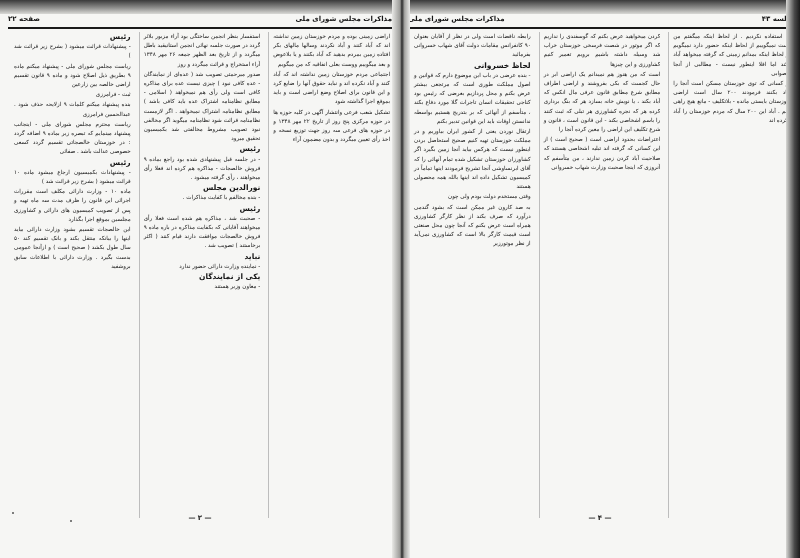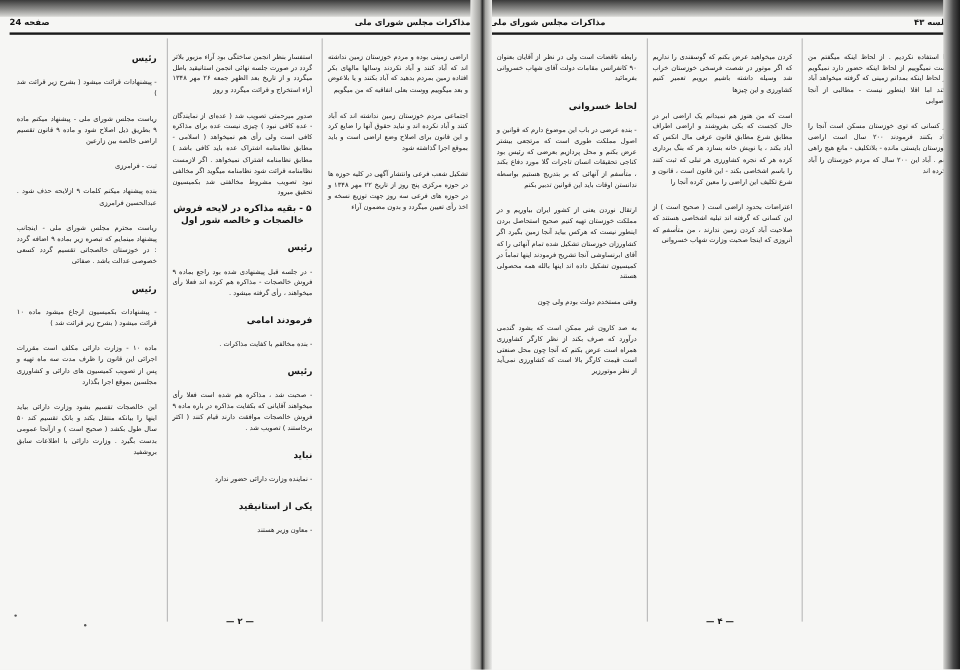--- a/index.html
+++ b/index.html
@@ -8,55 +8,54 @@
   .page.left{left:0;width:400px;}
   .page.right{left:400px;width:400px;}
   .gutter{position:absolute;left:392px;top:0;width:18px;height:558px;background:linear-gradient(90deg,#e9e9e6,#9a9a97 45%,#2a2a2a 55%,#a5a5a2 70%,#ececea);}
   .topband{position:absolute;top:0;left:0;right:0;height:14px;background:linear-gradient(180deg,#3a3a3a,#8d8d8b 55%,#d9d9d6);}
   .edge-right{position:absolute;top:0;right:0;width:14px;height:558px;background:linear-gradient(90deg,#d8d8d5,#4a4a4a 60%,#1a1a1a);}
   .header{position:absolute;top:12px;left:8px;right:8px;height:14px;display:flex;justify-content:space-between;align-items:center;font-size:7px;font-weight:bold;direction:rtl;}
   .rule{position:absolute;top:27px;left:8px;right:8px;height:2px;background:#1a1a1a;}
   .cols{position:absolute;top:32px;left:10px;right:10px;bottom:40px;display:flex;flex-direction:row-reverse;gap:8px;}
   .col{flex:1;direction:rtl;text-align:justify;font-size:5.6px;line-height:9.2px;overflow:hidden;border-left:0.6px solid #bdbdbd;padding-left:4px;}
   .col:last-child{border-left:none;}
-  .col p{margin:12px 0 1px 0;}
+  .col p{margin:0 0 1px 0;}
   .speaker{font-weight:bold;font-size:7.5px;}
   .section{font-weight:bold;font-size:7.5px;text-align:center;margin:3px 0;line-height:10px;}
   .folio{position:absolute;bottom:36px;left:0;right:0;text-align:center;font-size:7px;font-weight:bold;}
   .speck{position:absolute;width:2px;height:2px;background:#555;border-radius:50%;}
 </style>
 </head>
 <body>
 
 <div class="page left">
   <div class="topband"></div>
   <div class="header">
     <span>مذاکرات مجلس شورای ملی</span>
-    <span>صفحه 24</span>
+    <span>صفحه ۲۲</span>
   </div>
   <div class="rule"></div>
   <div class="cols" id="left-cols">
       <div class="col">
         <p>اراضی زمینی بوده و مردم خوزستان زمین نداشته اند که آباد کنند و آباد نکردند وسالها مالهای بکر افتاده زمین بمردم بدهید که آباد بکنند و یا بلاعوض و بعد میگوییم ووست بعلی انفاقیه که من میگویم</p>
         <p>اجتماعی مردم خوزستان زمین نداشته اند که آباد کنند و آباد نکرده اند و نباید حقوق آنها را ضایع کرد و این قانون برای اصلاح وضع اراضی است و باید بموقع اجرا گذاشته شود</p>
         <p>تشکیل شعب فرعی وانتشار آگهی در کلیه حوزه ها در حوزه مرکزی پنج روز از تاریخ ۲۲ مهر ۱۳۴۸ و در حوزه های فرعی سه روز جهت توزیع نسخه و اخذ رأی تعیین میگردد و بدون مضمون آراء</p>
       </div>
       <div class="col">
         <p>استفسار بنظر انجمن ساختگی بود آراء مزبور بلاثر گردد در صورت جلسه نهائی انجمن استانیقید باطل میگردد و از تاریخ بعد الظهر جمعه ۲۶ مهر ۱۳۴۸ آراء استخراج و قرائت میگردد و روز</p>
         <p>صدور میرحمتی تصویب شد ( عده‌ای از نمایندگان - عده کافی نبود ) چیزی نیست عده برای مذاکره کافی است ولی رأی هم نمیخواهد ( اسلامی - مطابق نظامنامه اشتراک عده باید کافی باشد ) مطابق نظامنامه اشتراک نمیخواهد . اگر لازمست نظامنامه قرائت شود نظامنامه میگوید اگر مخالفی نبود تصویب مشروط مخالفتی شد بکمیسیون تحقیق میرود</p>
-        <div class="section">۵ - بقیه مذاکره در لایحه فروش خالصجات و خالصه شور اول</div>
         <p class="speaker">رئیس</p>
         <p>- در جلسه قبل پیشنهادی شده بود راجع بماده ۹ فروش خالصجات - مذاکره هم کرده اند فعلا رأی میخواهند ، رأی گرفته میشود .</p>
-        <p class="speaker">فرمودند امامی</p>
+        <p class="speaker">نورالدین مجلس</p>
         <p>- بنده مخالفم با کفایت مذاکرات .</p>
         <p class="speaker">رئیس</p>
         <p>- صحبت شد ، مذاکره هم شده است فعلا رأی میخواهند آقایانی که بکفایت مذاکره در باره ماده ۹ فروش خالصجات موافقت دارند قیام کنند ( اکثر برخاستند ) تصویب شد .</p>
         <p class="speaker">نباید</p>
         <p>- نماینده وزارت دارائی حضور ندارد</p>
-        <p class="speaker">یکی از استانیقید</p>
+        <p class="speaker">یکی از نمایندگان</p>
         <p>- معاون وزیر هستند</p>
       </div>
       <div class="col">
         <p class="speaker">رئیس</p>
         <p>- پیشنهادات قرائت میشود ( بشرح زیر قرائت شد )</p>
         <p>ریاست مجلس شورای ملی - پیشنهاد میکنم ماده ۹ بطریق ذیل اصلاح شود و ماده ۹ قانون تقسیم اراضی خالصه بین زارعین</p>
         <p>ثبت - فرامرزی</p>
         <p>بنده پیشنهاد میکنم کلمات ۹ ازلایحه حذف شود . عبدالحسین فرامرزی</p>
         <p>ریاست محترم مجلس شورای ملی - اینجانب پیشنهاد مینمایم که تبصره زیر بماده ۹ اضافه گردد : در خوزستان خالصجاتی تقسیم گردد کسعی خصوصی عدالت باشد . صفائی</p>
         <p class="speaker">رئیس</p>

